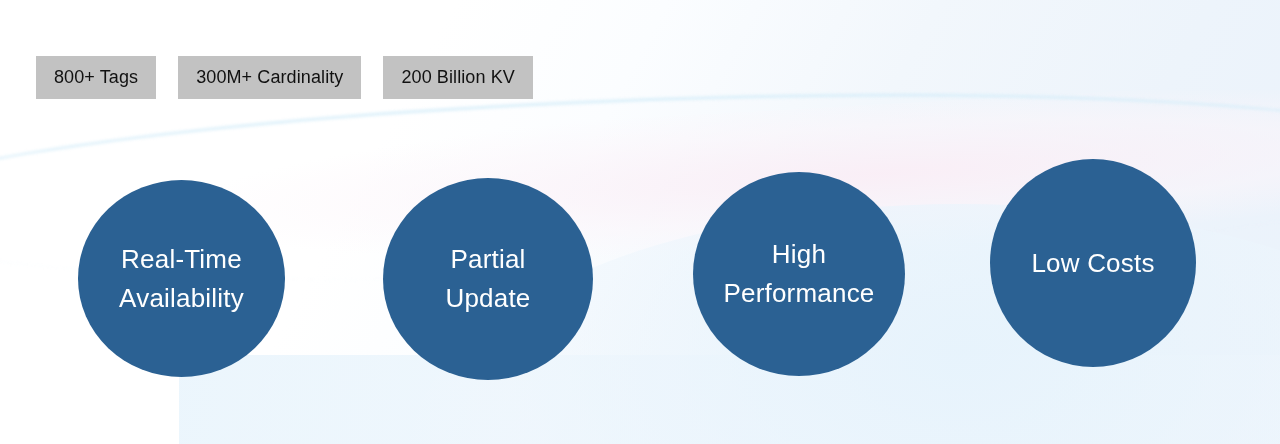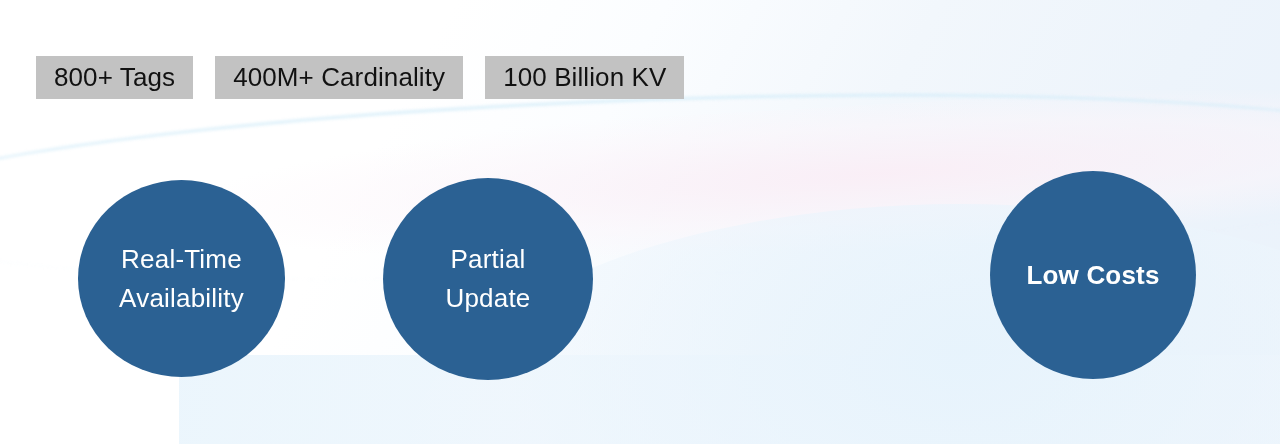--- a/index.html
+++ b/index.html
@@ -109,21 +109,21 @@
     left: 36px;
     top: 56px;
     display: flex;
     align-items: flex-start;
     gap: 22px;
   }
 
   .tag-chip {
     background: #c2c2c2;
     color: #111111;
-    font-size: 26px;
+    font-size: 18px;
     line-height: 28px;
     padding: 7px 18px 8px 18px;
     white-space: nowrap;
     letter-spacing: 0.1px;
     border-radius: 0;
   }
 
   
   .circle-row {
     position: absolute;
@@ -149,56 +149,60 @@
     line-height: 39px;
     white-space: pre-line;
     letter-spacing: 0.2px;
     padding: 0 2px;
   }
 
   
   .circle-1 { left: 78px;   top: 180px; width: 207px; height: 197px; }
   .circle-2 { left: 383px;  top: 178px; width: 210px; height: 202px; }
   .circle-3 { left: 693px;  top: 172px; width: 212px; height: 204px; }
-  .circle-4 { left: 990px;  top: 171px; width: 206px; height: 208px; font-weight: bold; }
+  .circle-4 { left: 990px;  top: 159px; width: 206px; height: 208px; }
 
   
   .circle-3 .circle-label { width: 230px; }
 </style>
 </head>
 <body>
 
 <div class="bg-layer">
   <div class="bg-wash"></div>
   <div class="bg-swoosh-pink"></div>
   <div class="bg-arc-top"></div>
   <div class="bg-block-lower"></div>
   <div class="bg-arc-bottom"></div>
 </div>
 
 <div class="content">
 
   <div class="tag-row">
     <div class="tag-chip">800+ Tags</div>
-    <div class="tag-chip">400M+ Cardinality</div>
-    <div class="tag-chip">100 Billion KV</div>
+    <div class="tag-chip">300M+ Cardinality</div>
+    <div class="tag-chip">200 Billion KV</div>
   </div>
 
   <div class="circle-row">
 
     <div class="circle circle-1">
       <span class="circle-label">Real-Time
 Availability</span>
     </div>
 
     <div class="circle circle-2">
       <span class="circle-label">Partial
 Update</span>
     </div>
 
+    <div class="circle circle-3">
+      <span class="circle-label">High
+Performance</span>
+    </div>
 
     <div class="circle circle-4">
       <span class="circle-label">Low Costs</span>
     </div>
 
   </div>
 
 </div>
 
 </body></html>

